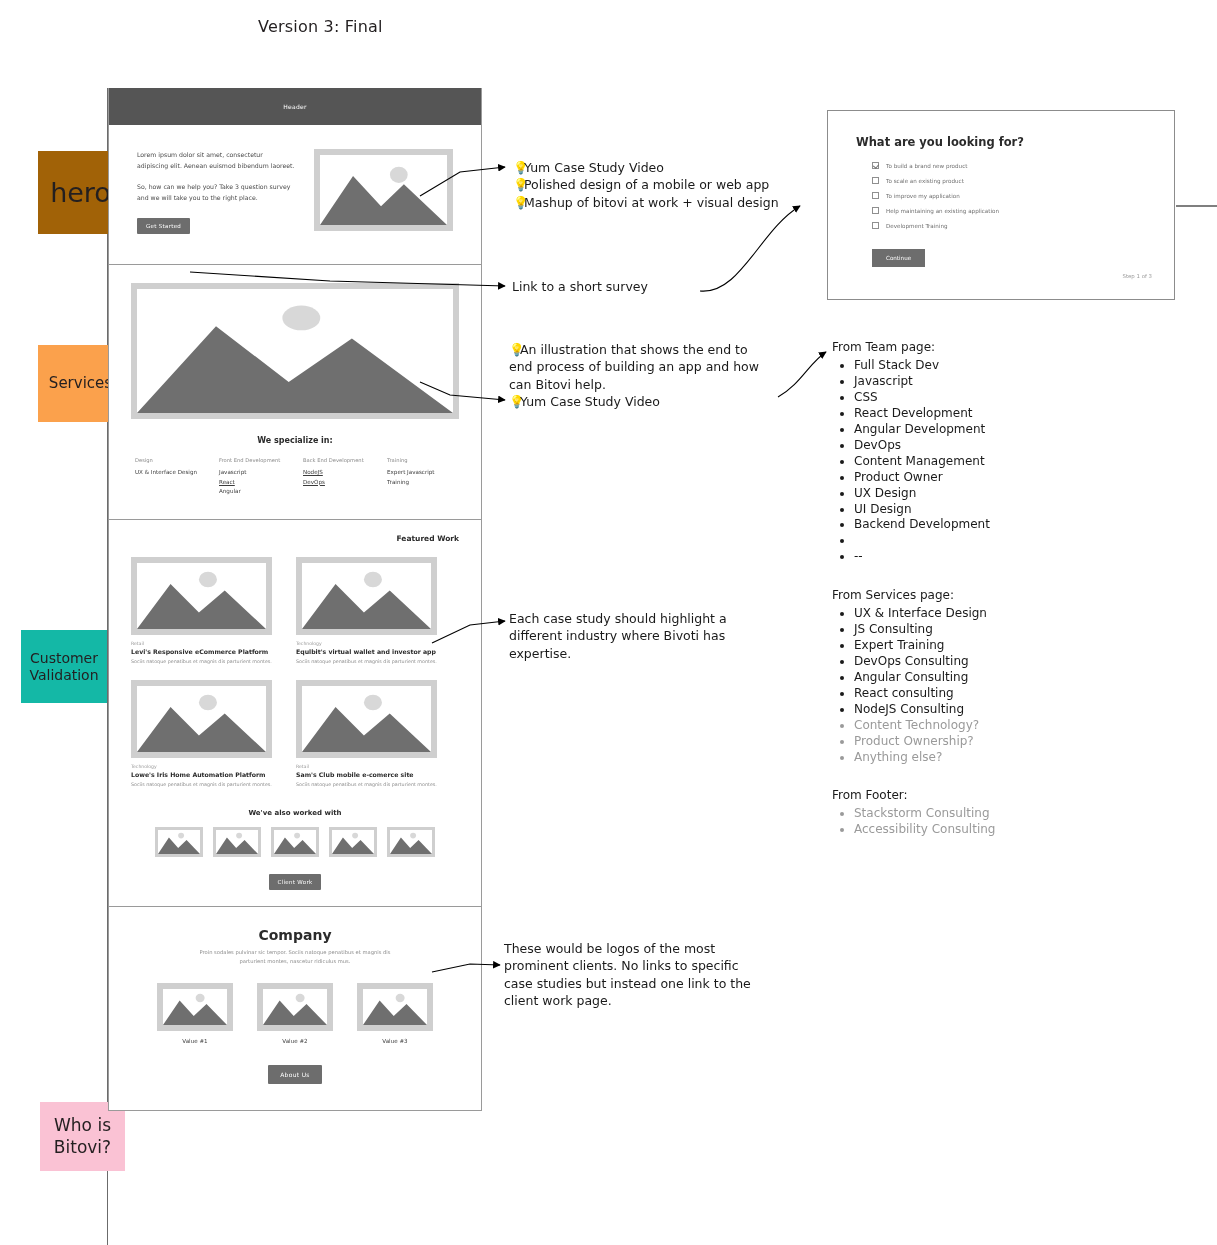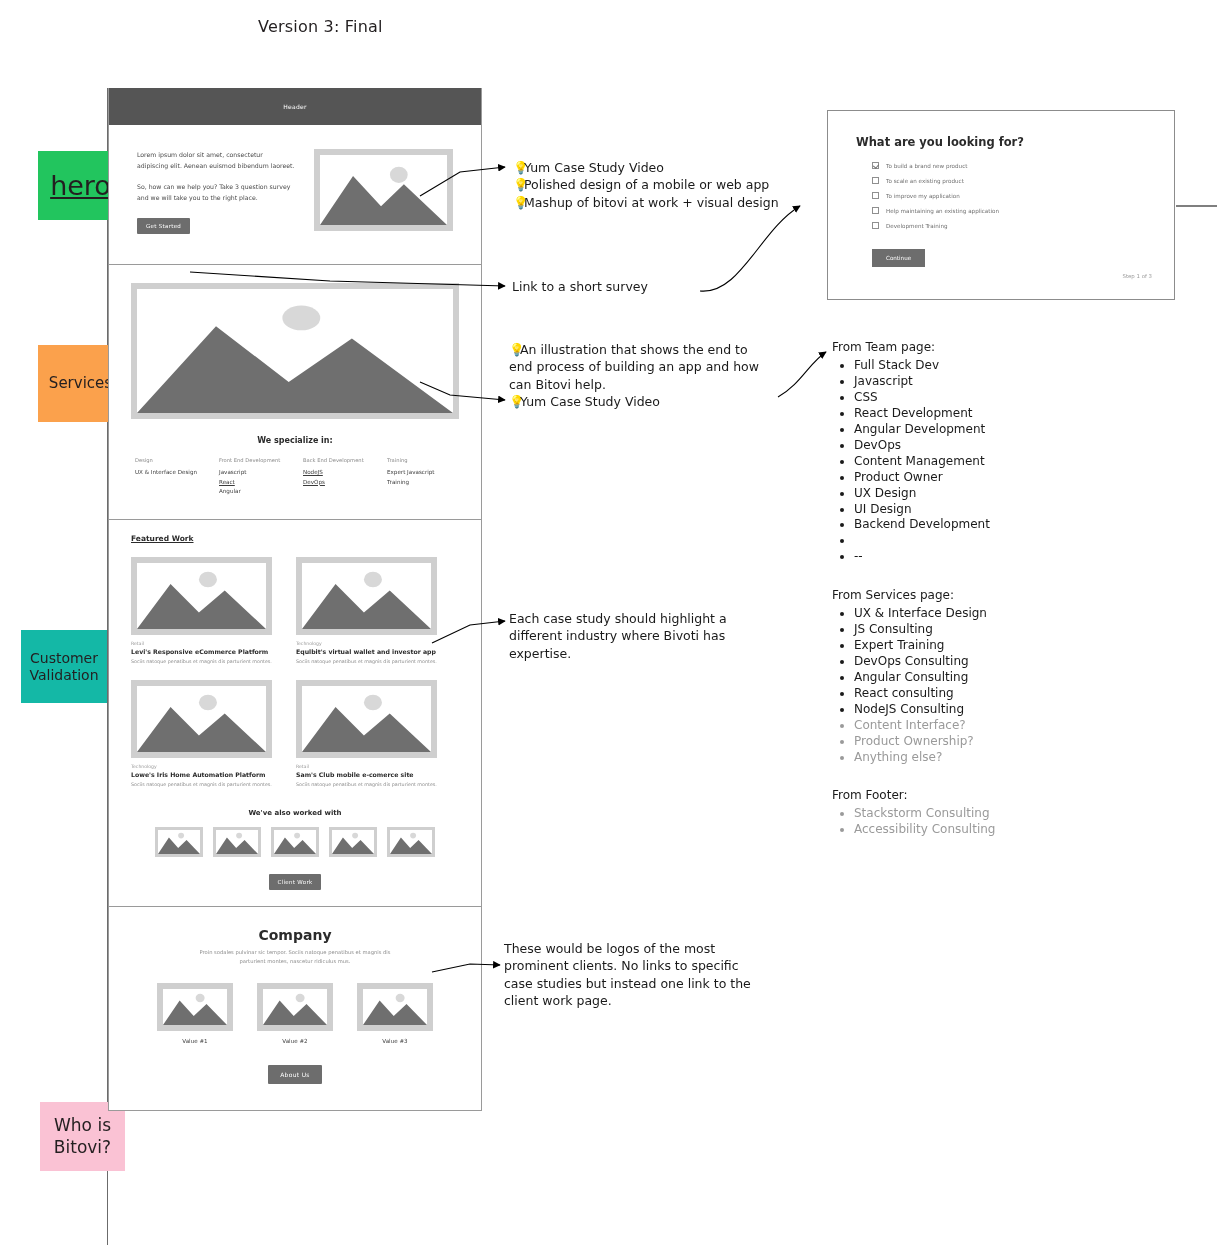--- a/index.html
+++ b/index.html
@@ -27,21 +27,21 @@
   }
 
   
   .note{
     position:absolute;
     display:flex;align-items:center;justify-content:center;
     text-align:center;
     line-height:1.15;
     color:#231f20;
   }
-  .note-hero{left:38px;top:151px;width:85px;height:69px;background:#22c55e;font-size:27px;text-decoration:underline;}
+  .note-hero{left:38px;top:151px;width:85px;height:83px;background:#a16207;font-size:27px;}
   .note-services{left:38px;top:345px;width:85px;height:77px;background:#fba14c;font-size:15px;}
   .note-customer{left:21px;top:630px;width:86px;height:73px;background:#14b8a6;font-size:14px;}
   .note-who{left:40px;top:1102px;width:85px;height:69px;background:#fac2d4;font-size:17px;line-height:1.25;}
 
   
   .wire{
     position:absolute;left:108px;top:88px;width:372px;
     background:#ffffff;
     border-left:1px solid #9a9a9a;border-right:1px solid #9a9a9a;
   }
@@ -82,21 +82,21 @@
     text-align:center;font-size:8px;font-weight:700;margin:17px 0 12px 0;color:#2b2b2b;
   }
   .spec-cols{display:flex;gap:16px;padding:0 4px 12px 4px;}
   .spec-col{width:25%;}
   .spec-h{font-size:5.2px;color:#8a8a8a;margin-bottom:5px;}
   .spec-i{font-size:5.6px;color:#3c3c3c;line-height:1.75;}
   .spec-i.link{text-decoration:underline;}
 
   
   .work{padding:14px 22px 16px 22px;}
-  .work-title{text-align:left;font-size:7.5px;font-weight:700;margin:0 0 14px 0;color:#2b2b2b;text-decoration:underline;}
+  .work-title{text-align:right;font-size:7.5px;font-weight:700;margin:0 0 14px 0;color:#2b2b2b;}
   .work-grid{display:flex;flex-wrap:wrap;gap:14px 24px;}
   .work-card{width:141px;}
   .work-ph{width:141px;height:78px;}
   .work-cat{font-size:4.6px;color:#9a9a9a;margin:6px 0 2px 0;}
   .work-name{font-size:6.2px;font-weight:700;color:#2b2b2b;margin-bottom:3px;}
   .work-desc{font-size:4.8px;color:#8d8d8d;line-height:1.65;}
 
   .logos-title{text-align:center;font-size:7px;font-weight:700;margin:20px 0 10px 0;color:#2b2b2b;}
   .logos-row{display:flex;justify-content:center;gap:10px;}
   .logo-ph{width:48px;height:30px;padding:3px;}
@@ -466,21 +466,21 @@
   <div class="listblk svc-list">
     <div class="lbl">From Services page:</div>
     <ul>
       <li>UX &amp; Interface Design</li>
       <li>JS Consulting</li>
       <li>Expert Training</li>
       <li>DevOps Consulting</li>
       <li>Angular Consulting</li>
       <li>React consulting</li>
       <li>NodeJS Consulting</li>
-      <li class="muted">Content Interface?</li>
+      <li class="muted">Content Technology?</li>
       <li class="muted">Product Ownership?</li>
       <li class="muted">Anything else?</li>
     </ul>
   </div>
 
   <div class="listblk foot-list">
     <div class="lbl">From Footer:</div>
     <ul>
       <li class="muted">Stackstorm Consulting</li>
       <li class="muted">Accessibility Consulting</li>

